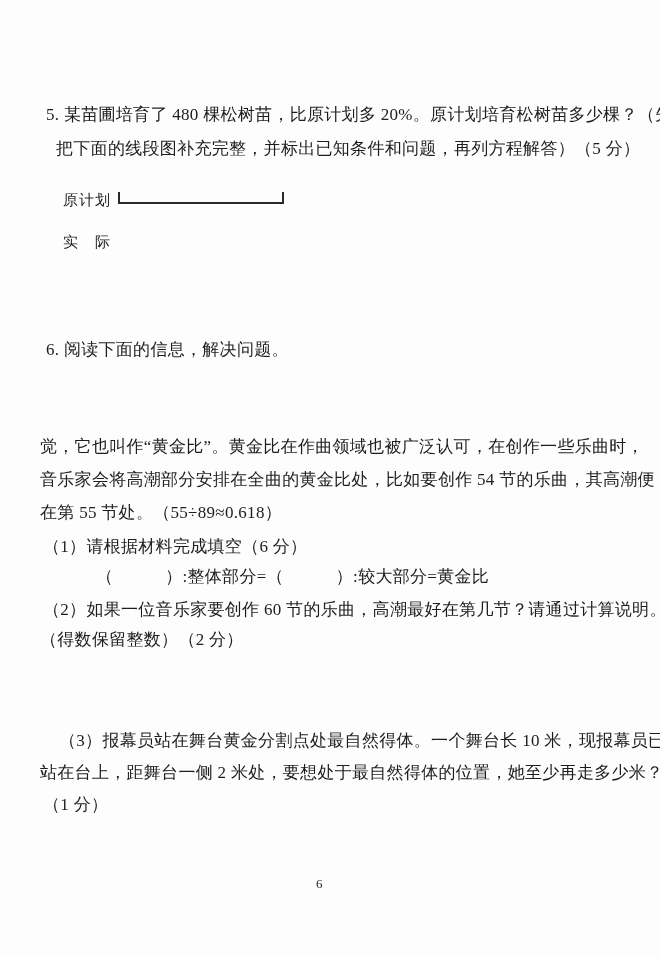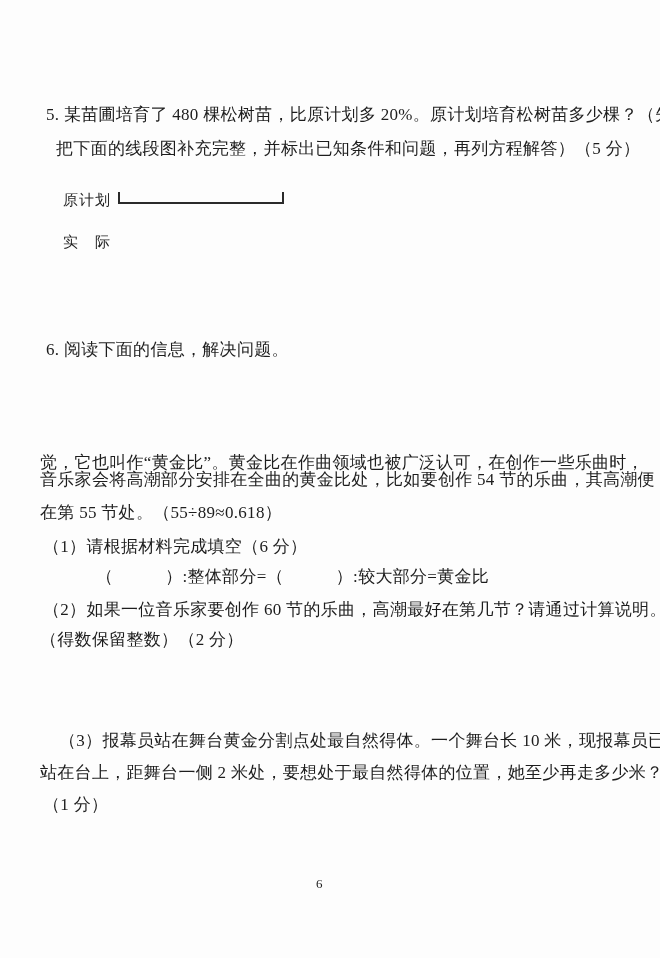--- a/index.html
+++ b/index.html
@@ -44,21 +44,21 @@
   <div class="t" style="left:46px; top:105px;">5. 某苗圃培育了 480 棵松树苗，比原计划多 20%。原计划培育松树苗多少棵？（先</div>
   <div class="t" style="left:56px; top:139px;">把下面的线段图补充完整，并标出已知条件和问题，再列方程解答）（5 分）</div>
 
   <div>
     <div class="t small" style="left:63px; top:190px;">原计划</div>
     <div class="seg"></div>
     <div class="t small" style="left:63px; top:232px;">实　际</div>
   </div>
 
   <div class="t" style="left:46px; top:340px;">6. 阅读下面的信息，解决问题。</div>
-  <div class="t" style="left:40px; top:453px;">觉，它也叫作“黄金比”。黄金比在作曲领域也被广泛认可，在创作一些乐曲时，</div>
+  <div class="t" style="left:40px; top:437px;">觉，它也叫作“黄金比”。黄金比在作曲领域也被广泛认可，在创作一些乐曲时，</div>
   <div class="t" style="left:40px; top:470px;">音乐家会将高潮部分安排在全曲的黄金比处，比如要创作 54 节的乐曲，其高潮便</div>
   <div class="t" style="left:40px; top:503px;">在第 55 节处。（55÷89≈0.618）</div>
 
   <div class="t" style="left:43px; top:537px;">（1）请根据材料完成填空（6 分）</div>
   <div class="t" style="left:96px; top:567px;">（　　　）:整体部分=（　　　）:较大部分=黄金比</div>
 
   <div class="t" style="left:43px; top:600px;">（2）如果一位音乐家要创作 60 节的乐曲，高潮最好在第几节？请通过计算说明。</div>
   <div class="t" style="left:40px; top:630px;">（得数保留整数）（2 分）</div>
 
   <div class="t" style="left:43px; top:731px;margin-left:16px;">（3）报幕员站在舞台黄金分割点处最自然得体。一个舞台长 10 米，现报幕员已</div>

